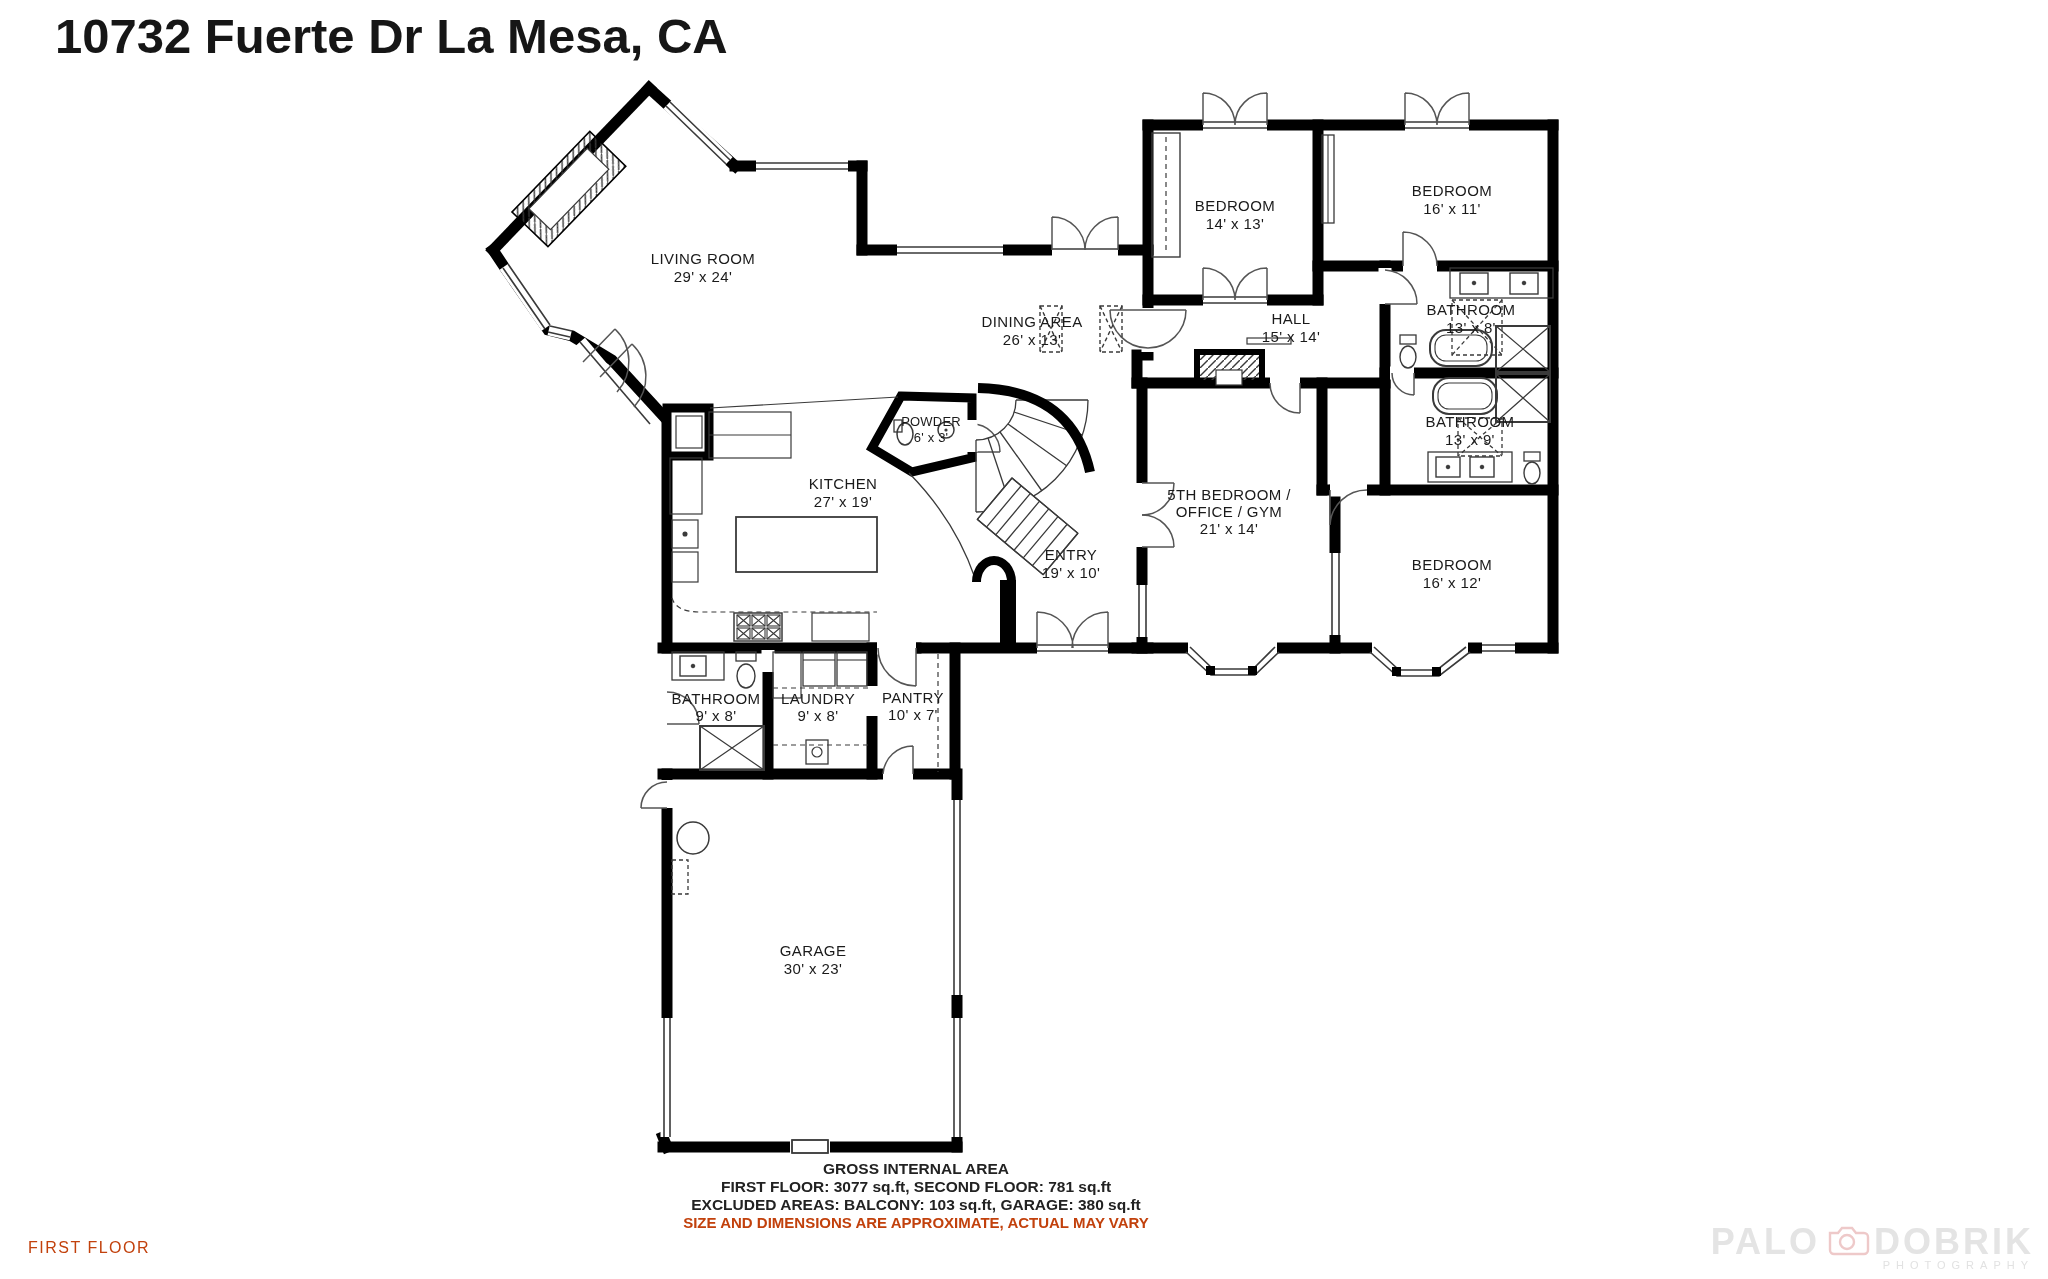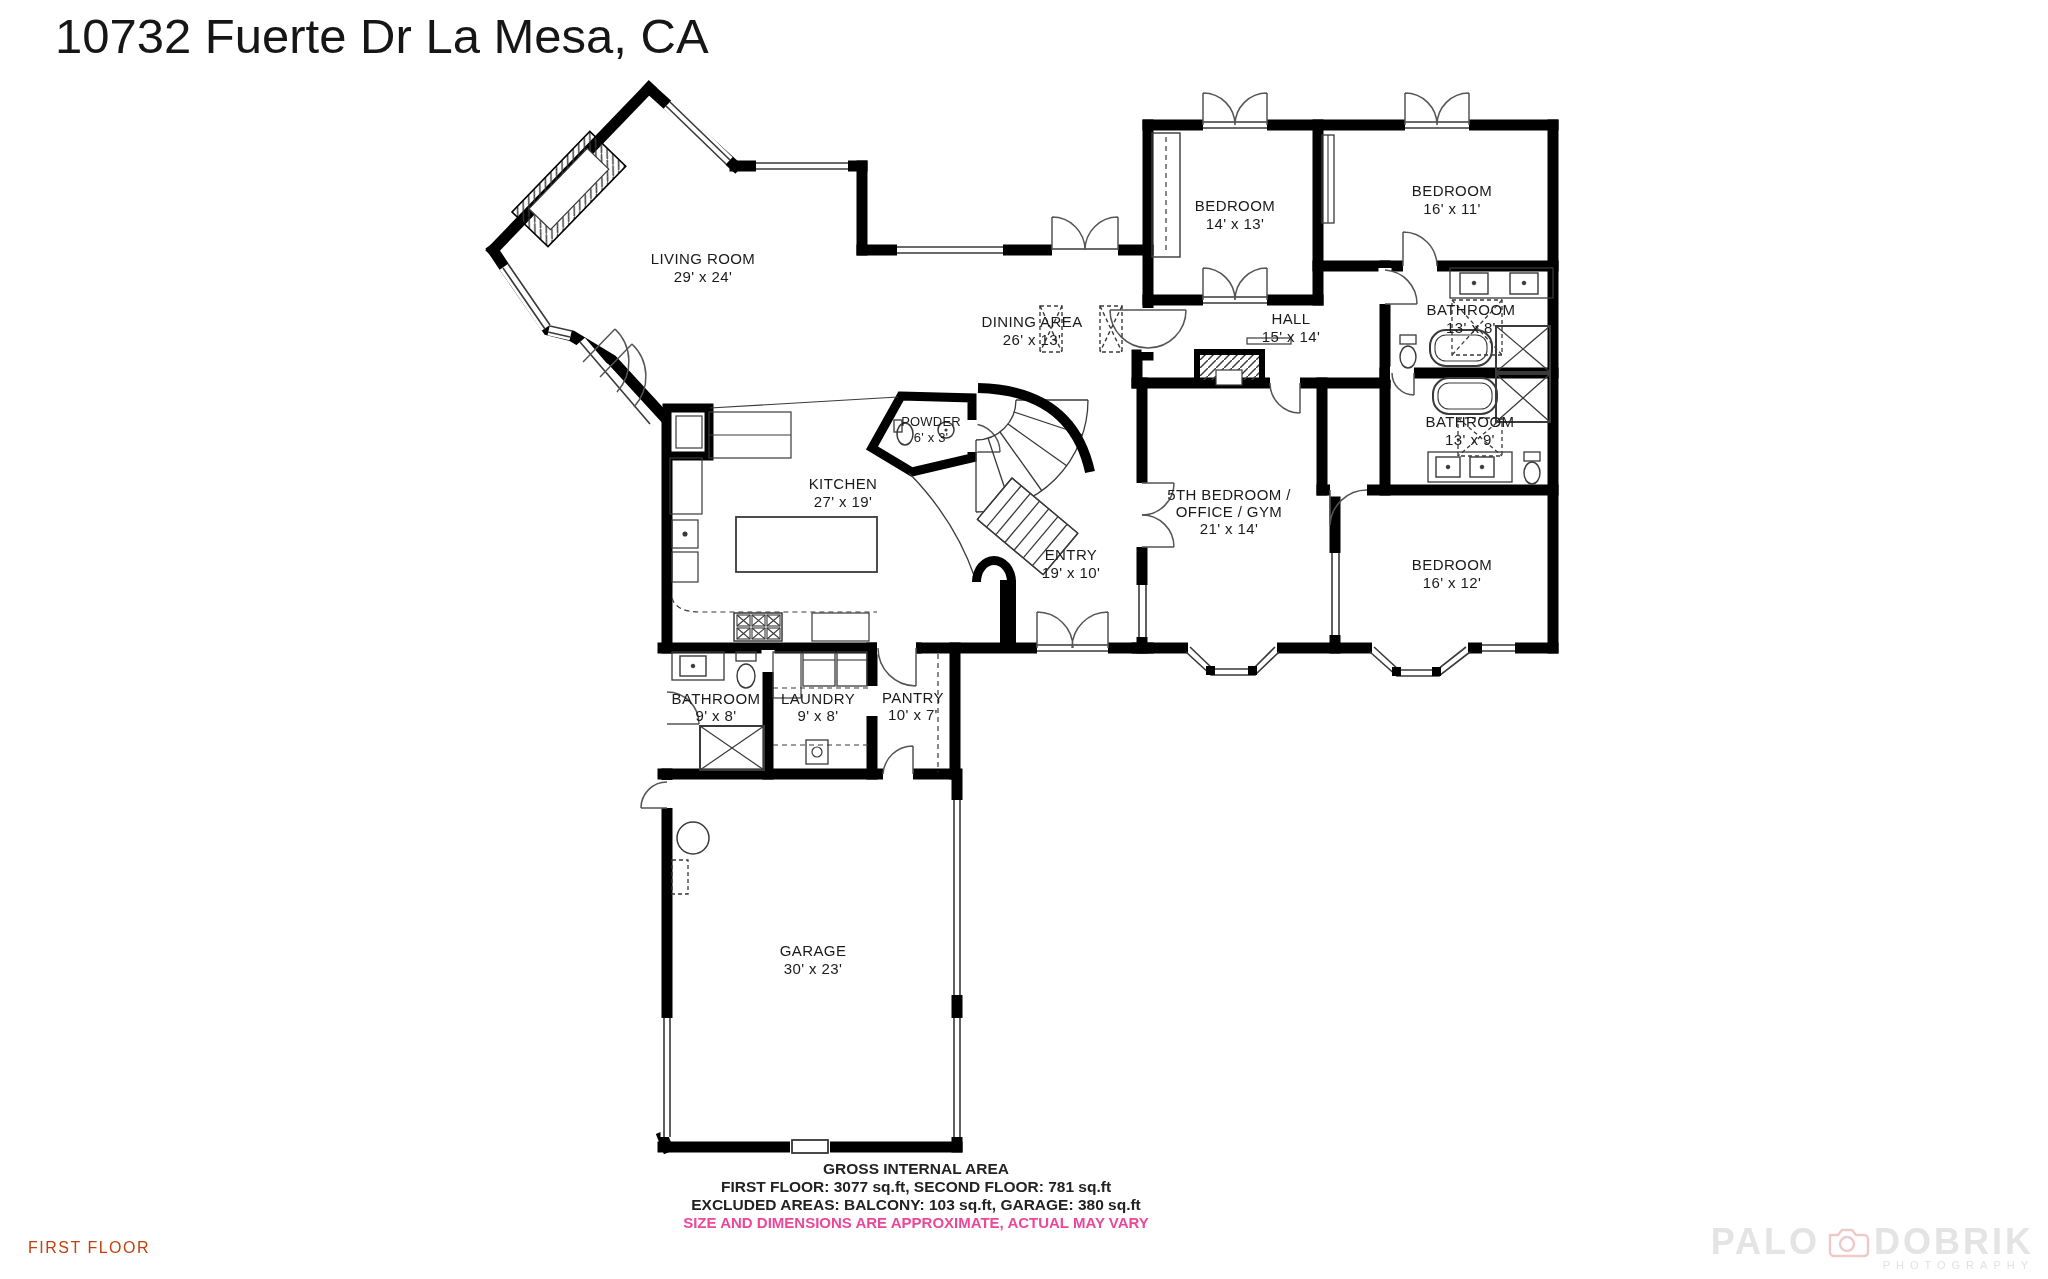--- a/index.html
+++ b/index.html
@@ -1,28 +1,28 @@
 <!DOCTYPE html>
 <html><head>
 <meta charset="utf-8">
 <style>
   html,body{margin:0;padding:0;background:#fff;}
   .page{position:relative;width:2048px;height:1279px;background:#fff;overflow:hidden;
         font-family:"Liberation Sans",sans-serif;}
-  .title{position:absolute;left:55px;top:8px;font-size:49px;font-weight:400;color:#161616;
+  .title{position:absolute;left:55px;top:8px;font-size:49px;font-weight:700;color:#161616;
          letter-spacing:0px;}
   .plan-svg{position:absolute;left:0;top:0;}
   .floor-label{position:absolute;left:28px;bottom:22px;font-size:16px;color:#c2410c;
                letter-spacing:1.5px;}
   .area-block{position:absolute;left:0;top:1160px;width:1832px;text-align:center;color:#222;}
   .area-line{font-size:15.5px;font-weight:700;line-height:18px;color:#222;}
-  .area-disclaimer{font-size:15px;font-weight:700;line-height:18px;color:#ec4899;}
+  .area-disclaimer{font-size:15px;font-weight:700;line-height:18px;color:#c2410c;}
   .watermark{position:absolute;right:14px;bottom:8px;display:flex;flex-direction:column;
              align-items:flex-end;user-select:none;}
-  .wm-row{display:flex;align-items:flex-end;gap:4px;}
+  .wm-row{display:flex;align-items:center;gap:4px;}
   .wm-word{font-size:36px;font-weight:700;color:#e4e4e4;letter-spacing:3px;}
   .wm-sub{font-size:11px;font-weight:400;color:#e2e2e2;letter-spacing:6px;margin-top:-4px;}
   svg text{font-family:"Liberation Sans",sans-serif;}
   .room-name,.room-dims{font-size:15px;fill:#1a1a1a;letter-spacing:0.4px;}
   .room-name-sm{font-size:13px;fill:#1a1a1a;letter-spacing:0.2px;}
 </style>
 </head>
 <body>
 
 <div class="page">

